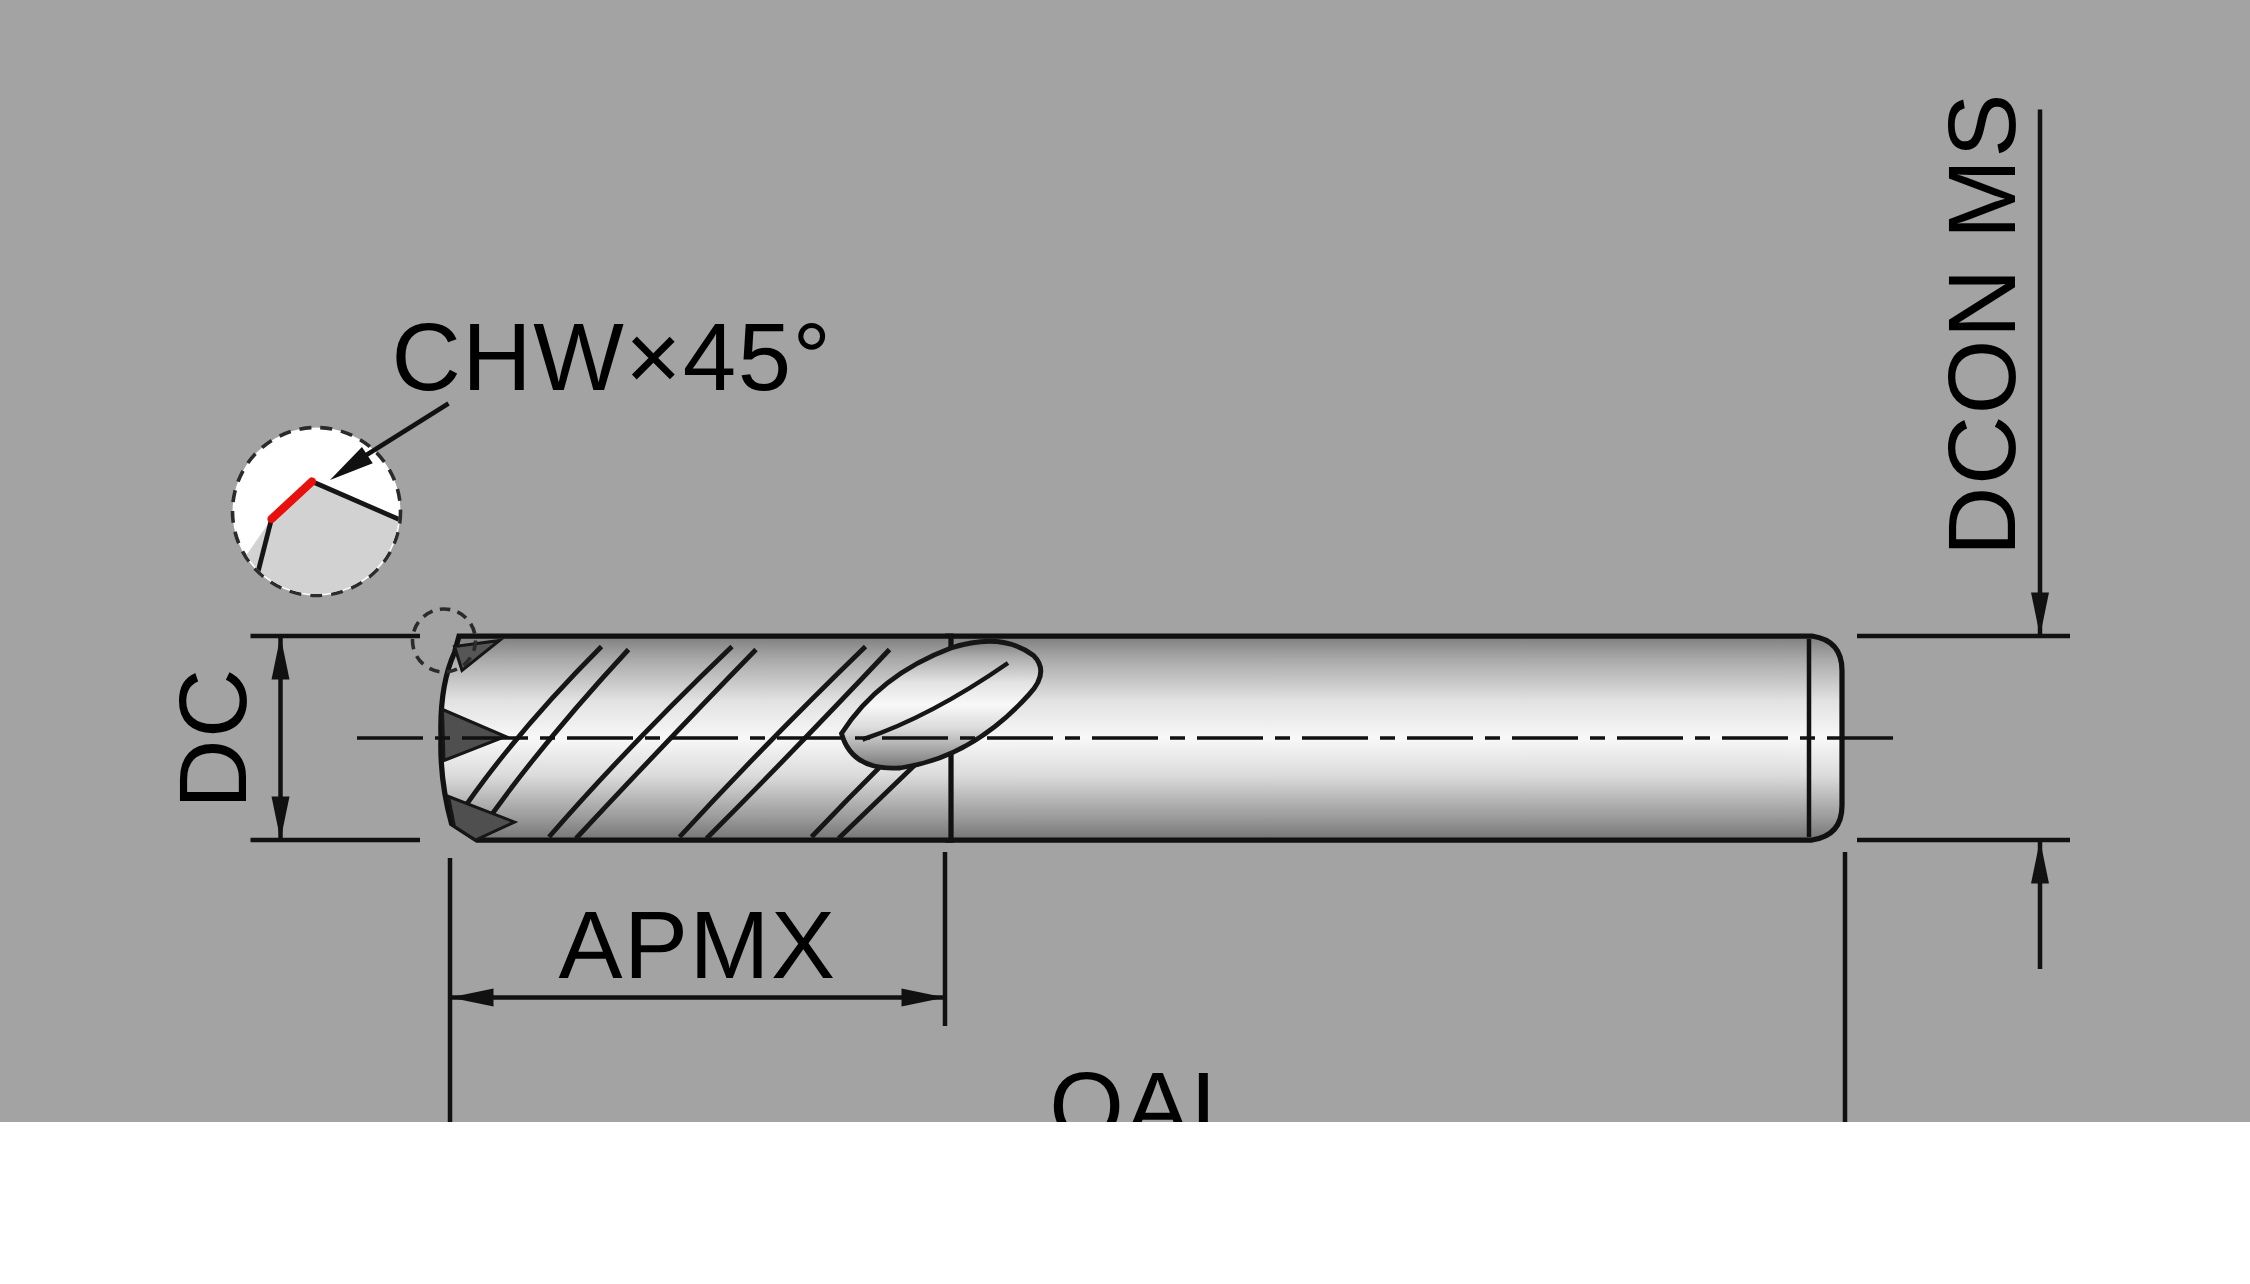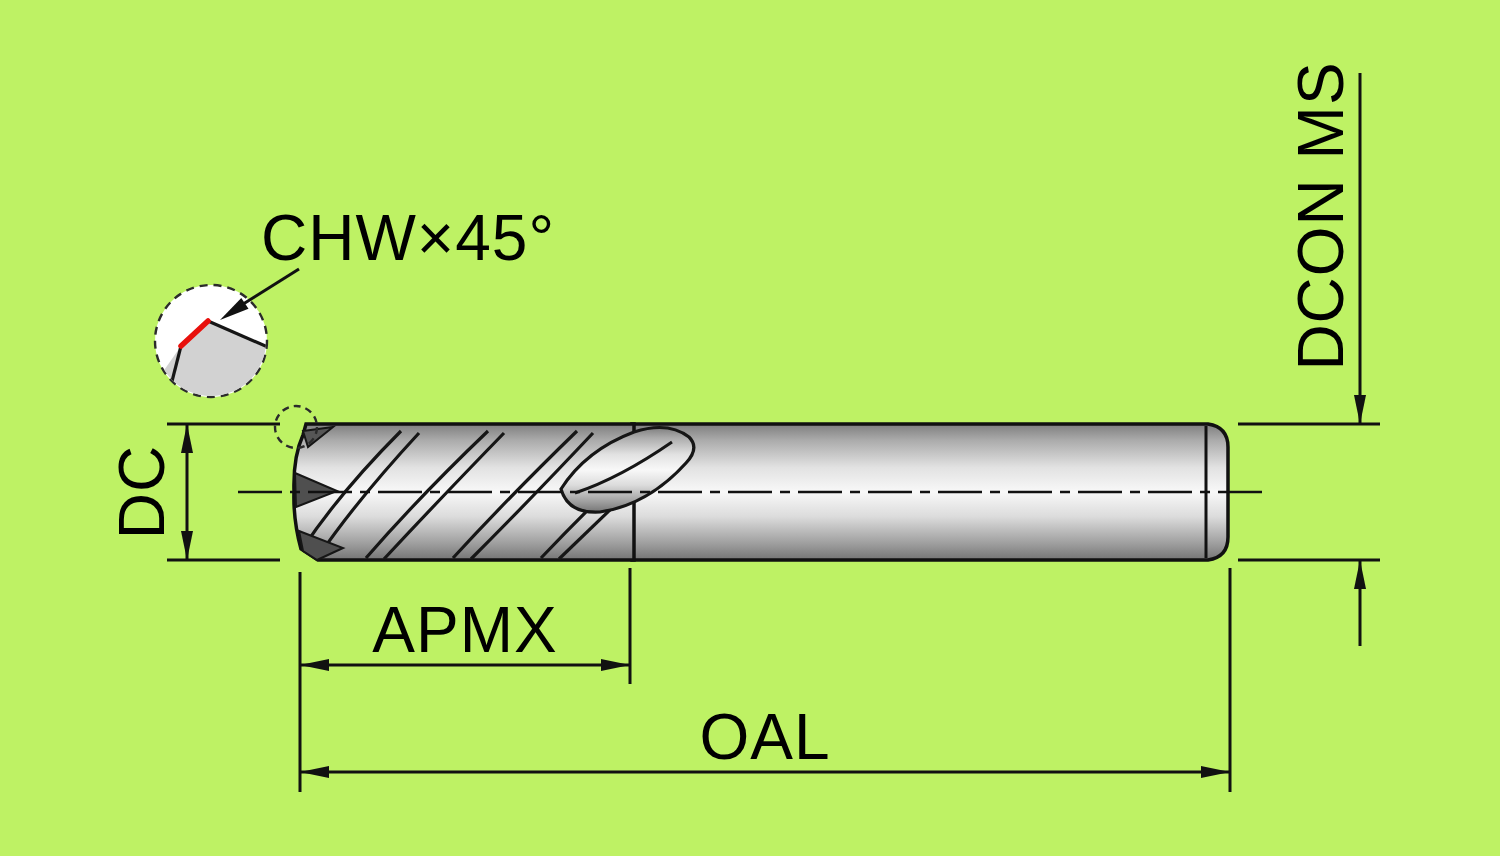--- a/index.html
+++ b/index.html
@@ -1,20 +1,20 @@
 <!DOCTYPE html>
 <html><head>
 <meta charset="utf-8">
 <style>
   html, body { margin: 0; padding: 0; background: #ffffff; }
   .stage {
     position: relative;
     width: 1500px;
-    height: 856px;
-    background: #bef264;
+    height: 748px;
+    background: #a3a3a3;
     overflow: hidden;
     font-family: "Liberation Sans", sans-serif;
     text-decoration: underline;
   }
   svg { display: block; }
   text {
     font-family: "Liberation Sans", sans-serif;
     fill: #000000;
   }
   .dim-label { font-size: 64px; letter-spacing: 1px; }

